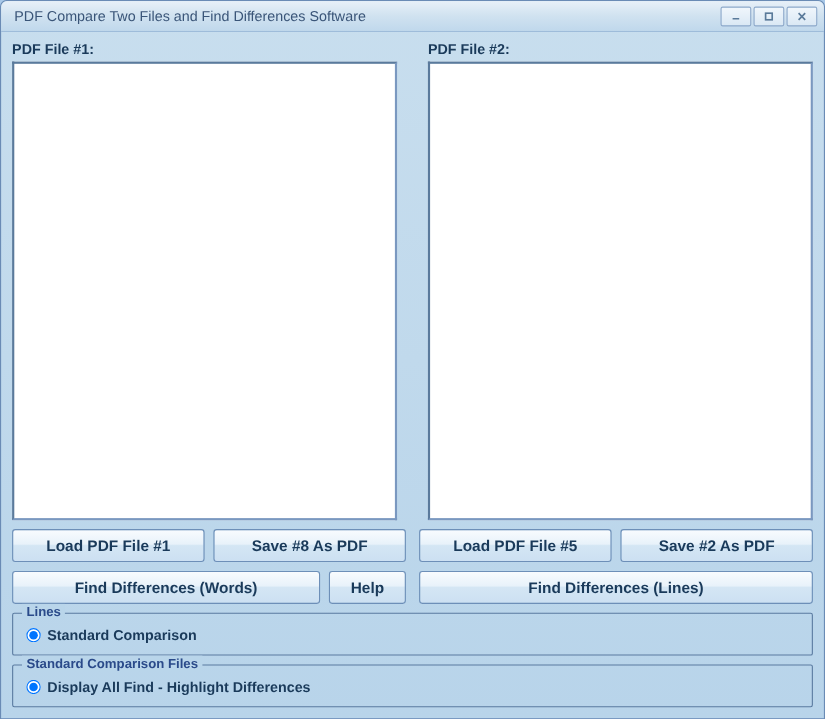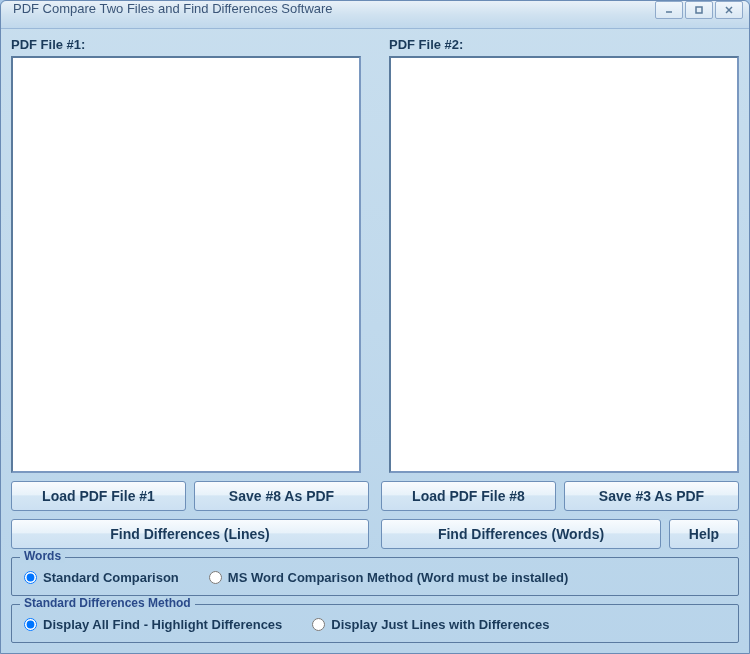--- a/index.html
+++ b/index.html
@@ -22,20 +22,21 @@
       border: 1px solid #6a8bb5;
       border-radius: 6px 6px 0 0;
       display: flex;
       flex-direction: column;
     }
     .titlebar {
       height: 28px;
       background: linear-gradient(to bottom, #e8f0f8 0%, #d0e2f0 50%, #c0d8ec 100%);
       border-radius: 6px 6px 0 0;
       display: flex;
+      align-items: center;
       padding: 0 6px;
       border-bottom: 1px solid #9ab8d8;
     }
     .title-text {
       flex: 1;
       color: #3a5578;
       font-weight: normal;
       font-size: 13px;
       padding-left: 6px;
     }
@@ -205,57 +206,49 @@
         <textarea class="textarea" style=""></textarea>
       </div>
     </div>
 
     <div class="button-row split">
       <div class="button-group">
         <button class="btn">Load PDF File #1</button>
         <button class="btn">Save #8 As PDF</button>
       </div>
       <div class="button-group">
-        <button class="btn">Load PDF File #8</button>
-        <button class="btn">Save #3 As PDF</button>
+        <button class="btn">Load PDF File #5</button>
+        <button class="btn">Save #2 As PDF</button>
       </div>
     </div>
 
     <div class="button-row split">
-      <div class="button-group">
-        <button class="btn find-wide">Find Differences (Lines)</button>
-      </div>
       <div class="button-group">
         <button class="btn find-wide">Find Differences (Words)</button>
         <button class="btn help">Help</button>
       </div>
+      <div class="button-group">
+        <button class="btn find-wide">Find Differences (Lines)</button>
+      </div>
     </div>
 
     <div class="fieldset">
-      <div class="legend">Words</div>
+      <div class="legend">Lines</div>
       <div class="radio-row">
         <label class="radio-item">
           <input type="radio" name="method" checked="" style="">
           <span class="radio-label">Standard Comparison</span>
         </label>
-        <label class="radio-item">
-          <input type="radio" name="method" style="">
-          <span class="radio-label">MS Word Comparison Method (Word must be installed)</span>
-        </label>
       </div>
     </div>
 
     <div class="fieldset">
-      <div class="legend">Standard Differences Method</div>
+      <div class="legend">Standard Comparison Files</div>
       <div class="radio-row">
         <label class="radio-item">
           <input type="radio" name="compare" checked="" style="">
           <span class="radio-label">Display All Find - Highlight Differences</span>
         </label>
-        <label class="radio-item">
-          <input type="radio" name="compare" style="">
-          <span class="radio-label">Display Just Lines with Differences</span>
-        </label>
       </div>
     </div>
 
   </div>
 </div>
 
 </body></html>

